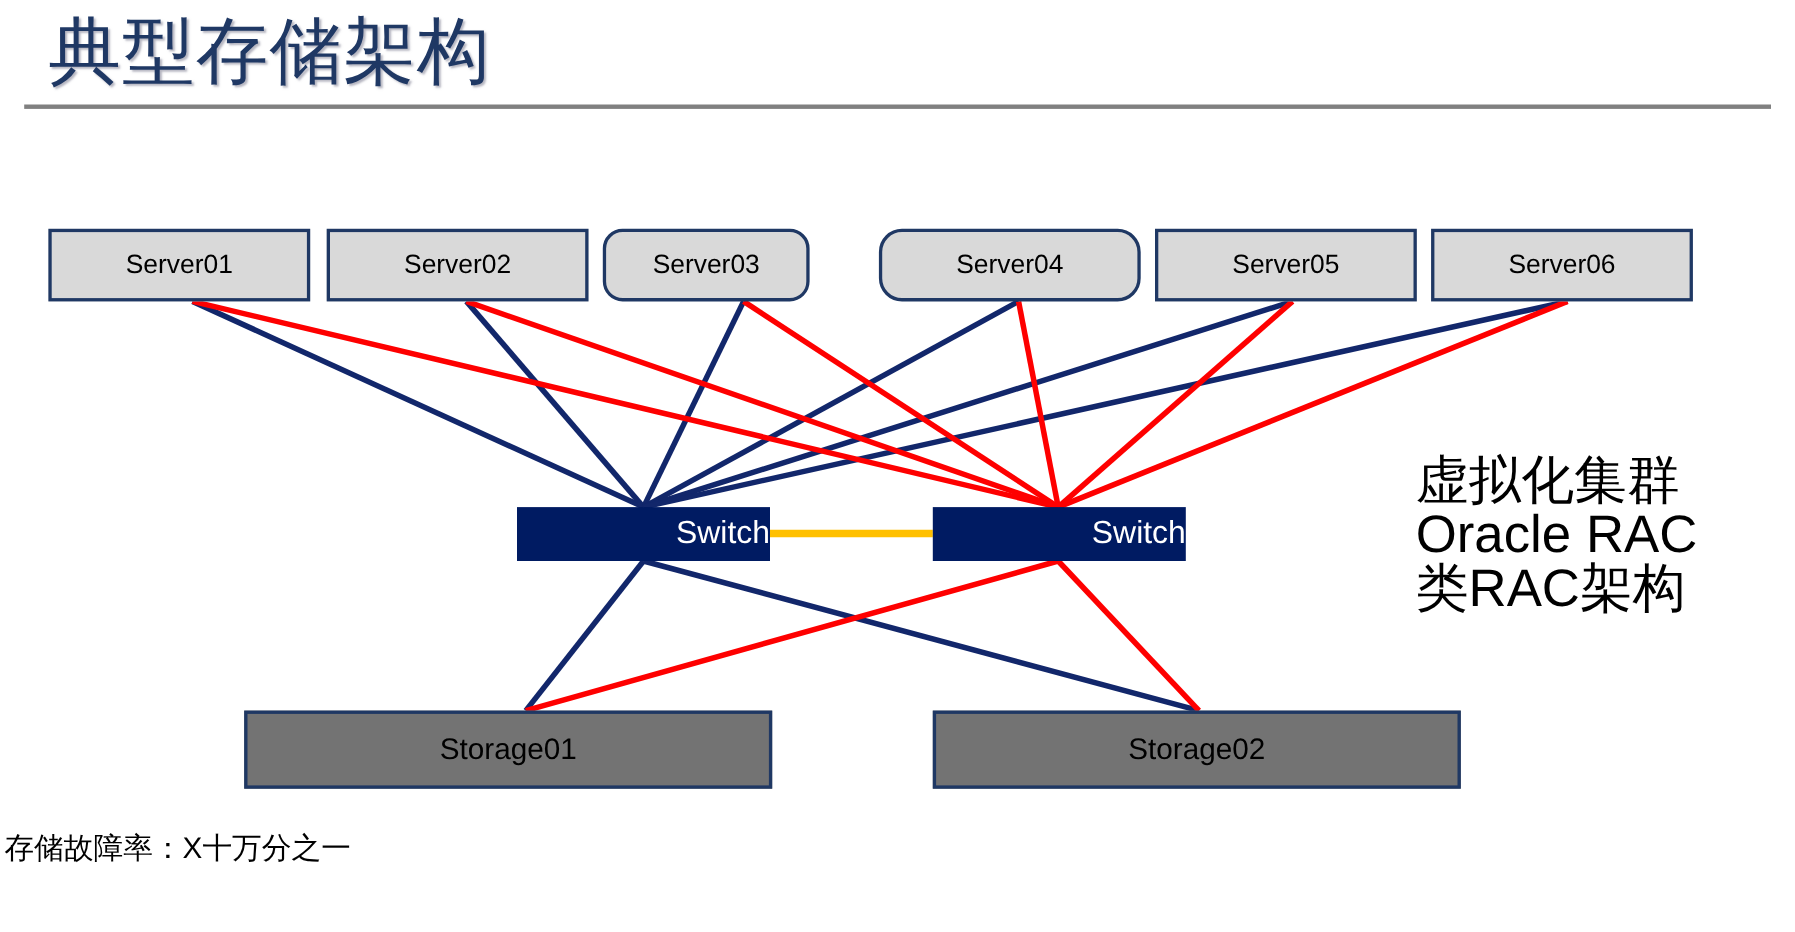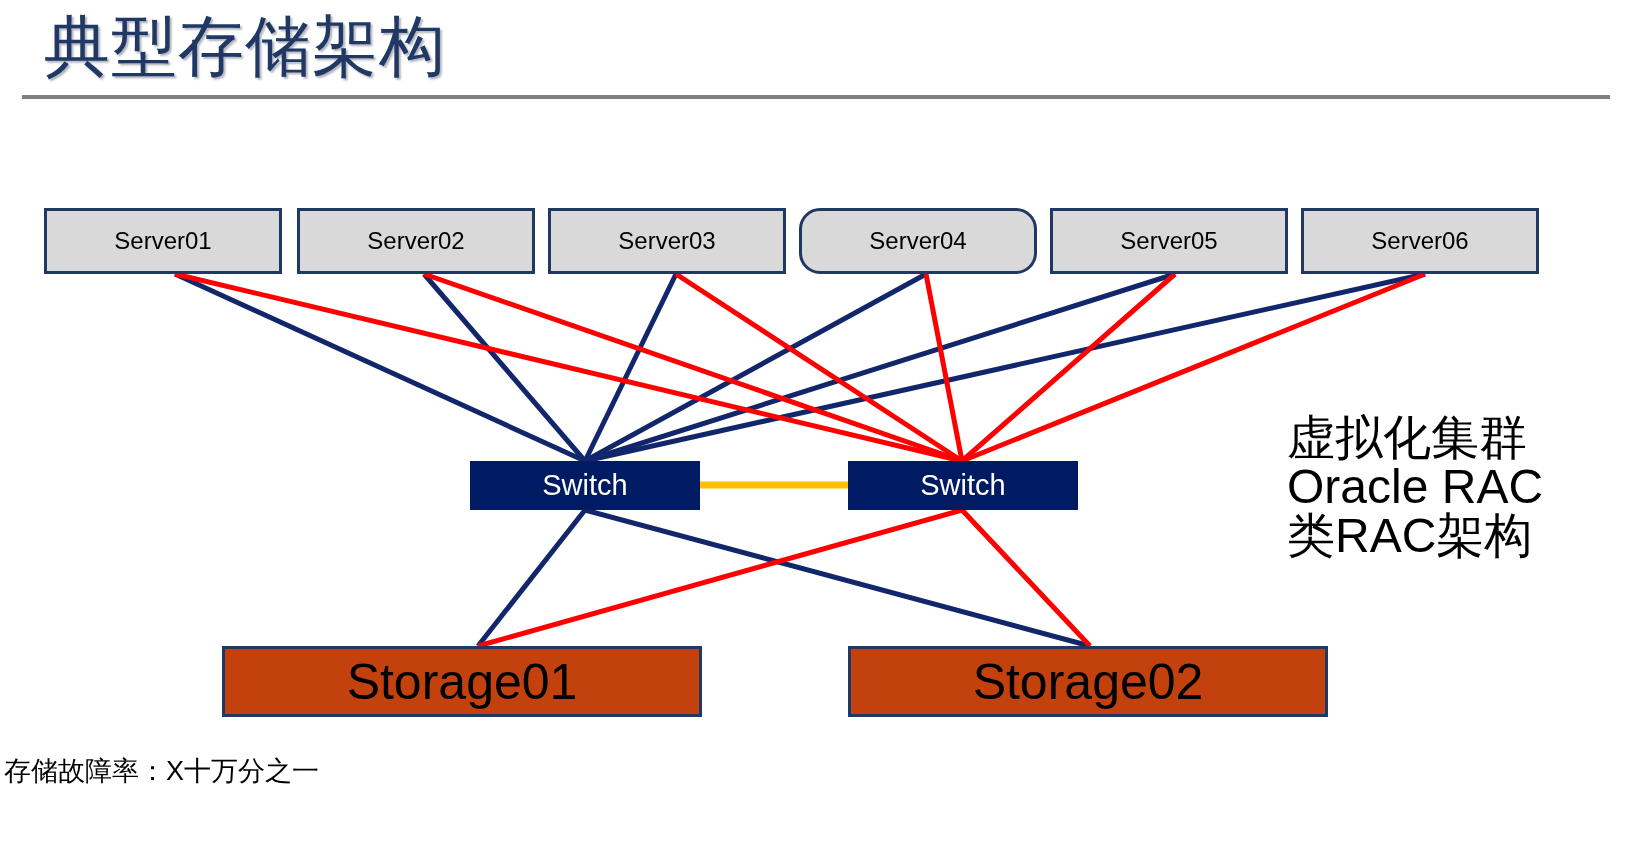--- a/index.html
+++ b/index.html
@@ -60,30 +60,31 @@
     justify-content: center;
     text-align: center;
   }
   .server {
     background: #d9d9d9;
     border: 3px solid #1f3864;
     font-size: 24px;
     color: #000000;
   }
   .storage {
-    background: #c2410c;
+    background: #737373;
     border: 3px solid #1f3864;
-    font-size: 50px;
+    font-size: 27px;
     color: #000000;
   }
   .switch {
     background: #001b62;
     border: none;
     color: #ffffff;
     font-size: 29px;
+    justify-content: flex-end;
   }
 
   
   .note {
     position: absolute;
     font-size: 27px;
     color: #000000;
     white-space: nowrap;
   }
   #cluster-note {
@@ -134,21 +135,21 @@
         <line x1="700" y1="485" x2="848" y2="485" stroke-linecap="butt"></line>
       </g>
   </svg>
 
   <div class="node server" style="left: 44px; top: 208px; width: 238px; height: 66px;">
     <span>Server01</span>
   </div>
   <div class="node server" style="left: 297px; top: 208px; width: 238px; height: 66px;">
     <span>Server02</span>
   </div>
-  <div class="node server" style="left: 548px; top: 208px; width: 238px; height: 66px;">
+  <div class="node server" style="left: 548px; top: 208px; width: 188px; height: 66px; border-radius: 18px;">
     <span>Server03</span>
   </div>
   <div class="node server" style="left: 799px; top: 208px; width: 238px; height: 66px; border-radius: 21px;">
     <span>Server04</span>
   </div>
   <div class="node server" style="left: 1050px; top: 208px; width: 238px; height: 66px;">
     <span>Server05</span>
   </div>
   <div class="node server" style="left: 1301px; top: 208px; width: 238px; height: 66px;">
     <span>Server06</span>

